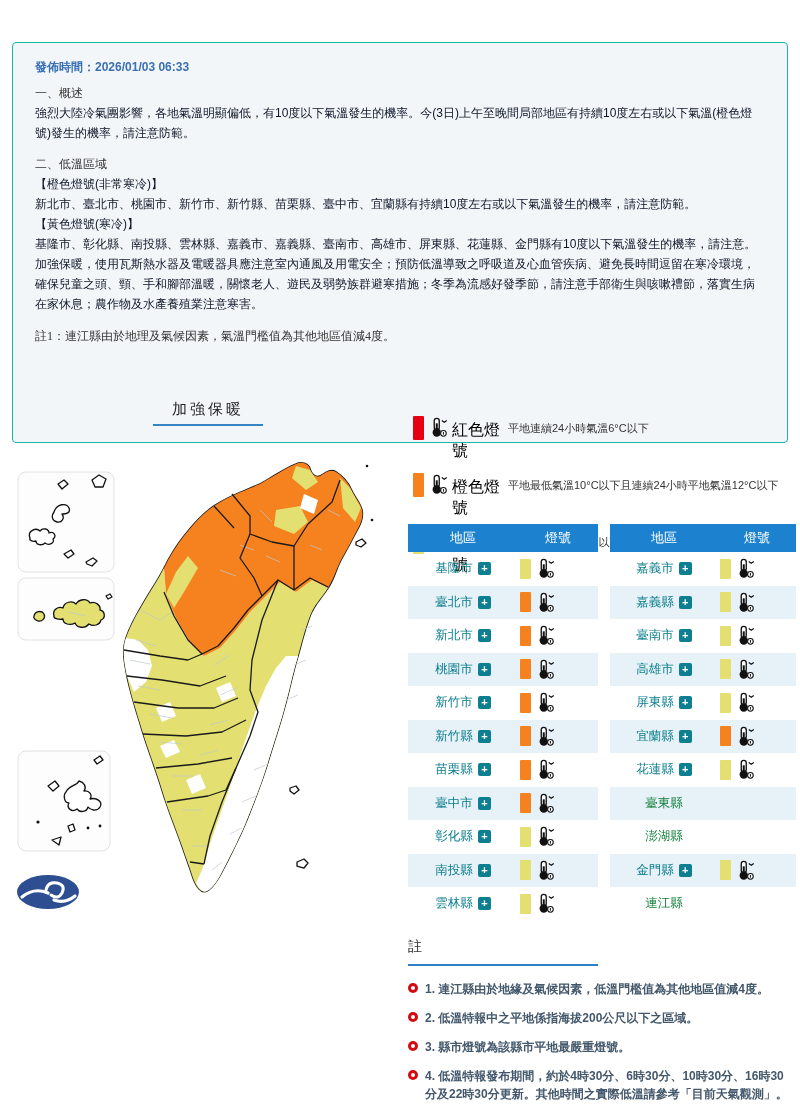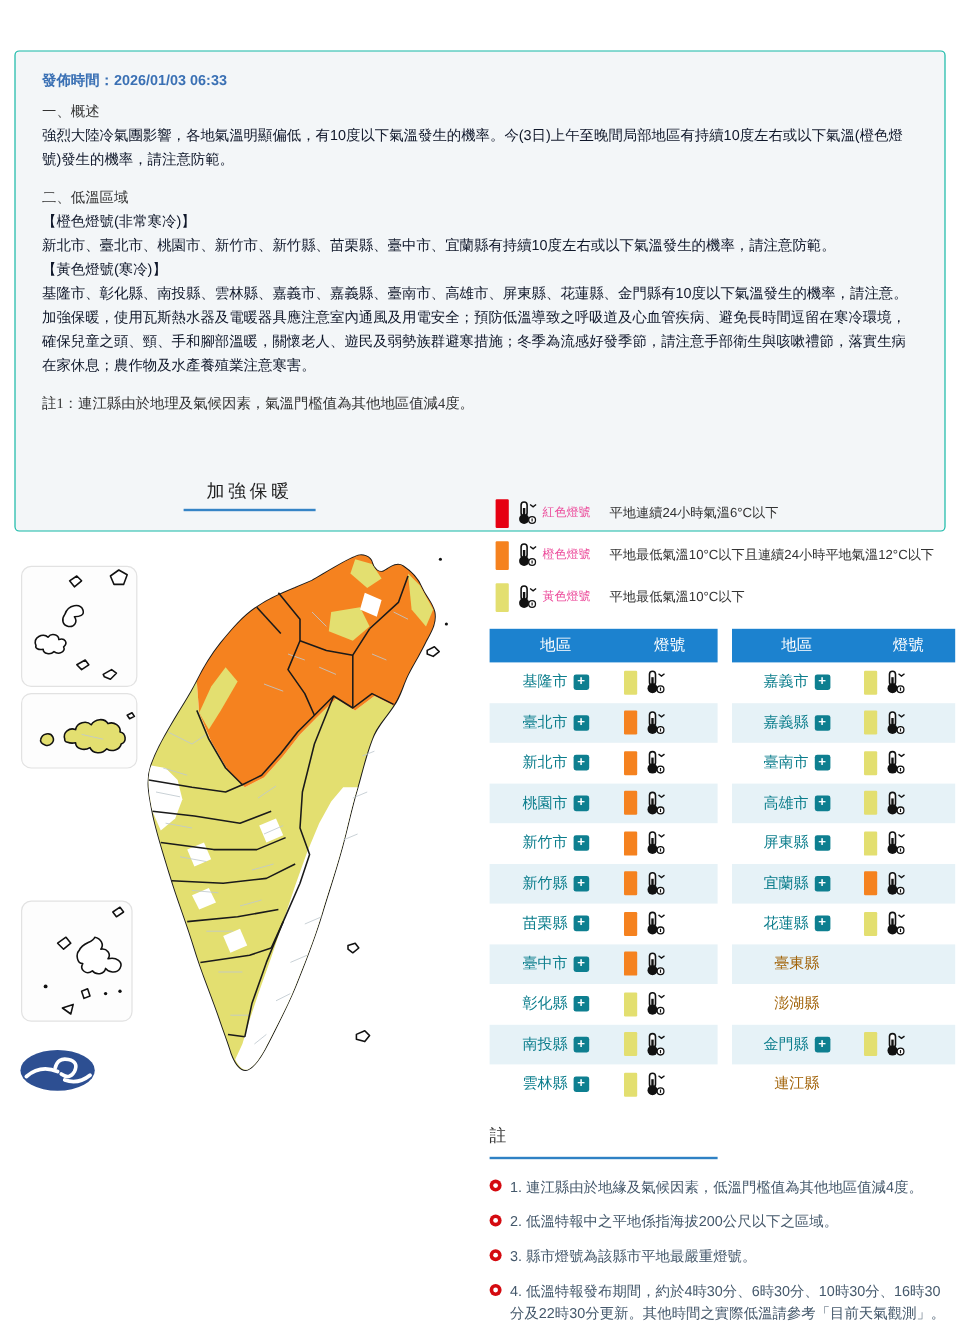--- a/index.html
+++ b/index.html
@@ -21,45 +21,45 @@
   .map-title { position:absolute; left:153px; top:400px; width:110px; text-align:center;
     font-size:15px; letter-spacing:3px; color:#222; padding-bottom:5px;
     border-bottom:2px solid #3584c6; }
 
   
   .legend { position:absolute; left:413px; top:416px; width:383px; }
   .lrow { display:flex; align-items:flex-start; margin-bottom:11px; }
   .chip { display:inline-block; width:11px; border-radius:1px; flex:none; }
   .lrow .chip { height:24px; margin-right:4px; }
   .therm { width:20px; height:23px; flex:none; margin-right:4px; }
-  .lname { width:56px; flex:none; font-size:10px; color:#ec4899; padding-top:4px; }
+  .lname { width:56px; flex:none; font-size:16px; color:#000000; padding-top:4px; }
   .ldesc { flex:1; font-size:11px; color:#333; line-height:17px; padding-top:4px; white-space:nowrap; }
 
   
   .sigtable { position:absolute; top:524px; }
   #table-left  { left:408px; width:190px; }
   #table-right { left:610px; width:186px; }
   .thead { display:flex; height:28px; background:#1c82cf; color:#fff; font-size:13px; }
   .thead .tcell { display:flex; align-items:center; justify-content:center; }
   .tname { width:58%; } .tsig { width:42%;text-align:right; }
   .trow { display:flex; height:33.5px; align-items:center; }
   .trow:nth-child(even) { background:#e6f2f7; }
   .trow .tname { display:flex; align-items:center; justify-content:center; gap:5px; }
   .trow .tsig { display:flex; align-items:center; padding-left:2px; gap:4px; }
   .cname { font-size:12.5px; color:#0b7d8c; cursor:pointer; }
-  .cname.off { color:#a16207; cursor:default; }
+  .cname.off { color:#15803d; cursor:default; }
   .plusbox { width:13px; height:13px; background:#0e7f90; color:#fff; border-radius:2px;
     font-size:11px; line-height:12px; text-align:center; font-weight:bold; cursor:pointer; flex:none; }
   .trow .chip { height:20px; }
 
   
   .notes { position:absolute; left:408px; top:938px; width:386px; }
   .notes-title { font-size:14px; color:#333; padding-bottom:8px; }
   .notes-rule { width:190px; height:2px; background:#2f81c4; margin-bottom:14px; }
-  .nitem { display:flex; margin-bottom:11px; }
+  .nitem { display:flex; margin-bottom:11px;font-weight:bold; }
   .bullet { flex:none; width:10px; height:10px; border-radius:50%; background:#d40a10;
     margin:3px 7px 0 0; position:relative; }
   .bullet::after { content:''; position:absolute; left:3px; top:3px; width:4px; height:4px;
     border-radius:50%; background:#fff; }
   .ntext { font-size:12px; color:#44586b; line-height:18px; }
 
   
   #map-svg { position:absolute; left:10px; top:450px; }
   .island { fill:#fff; stroke:#1a1a1a; stroke-width:1.6; stroke-linejoin:round; }
   .f-orange { fill:var(--c-orange); }

